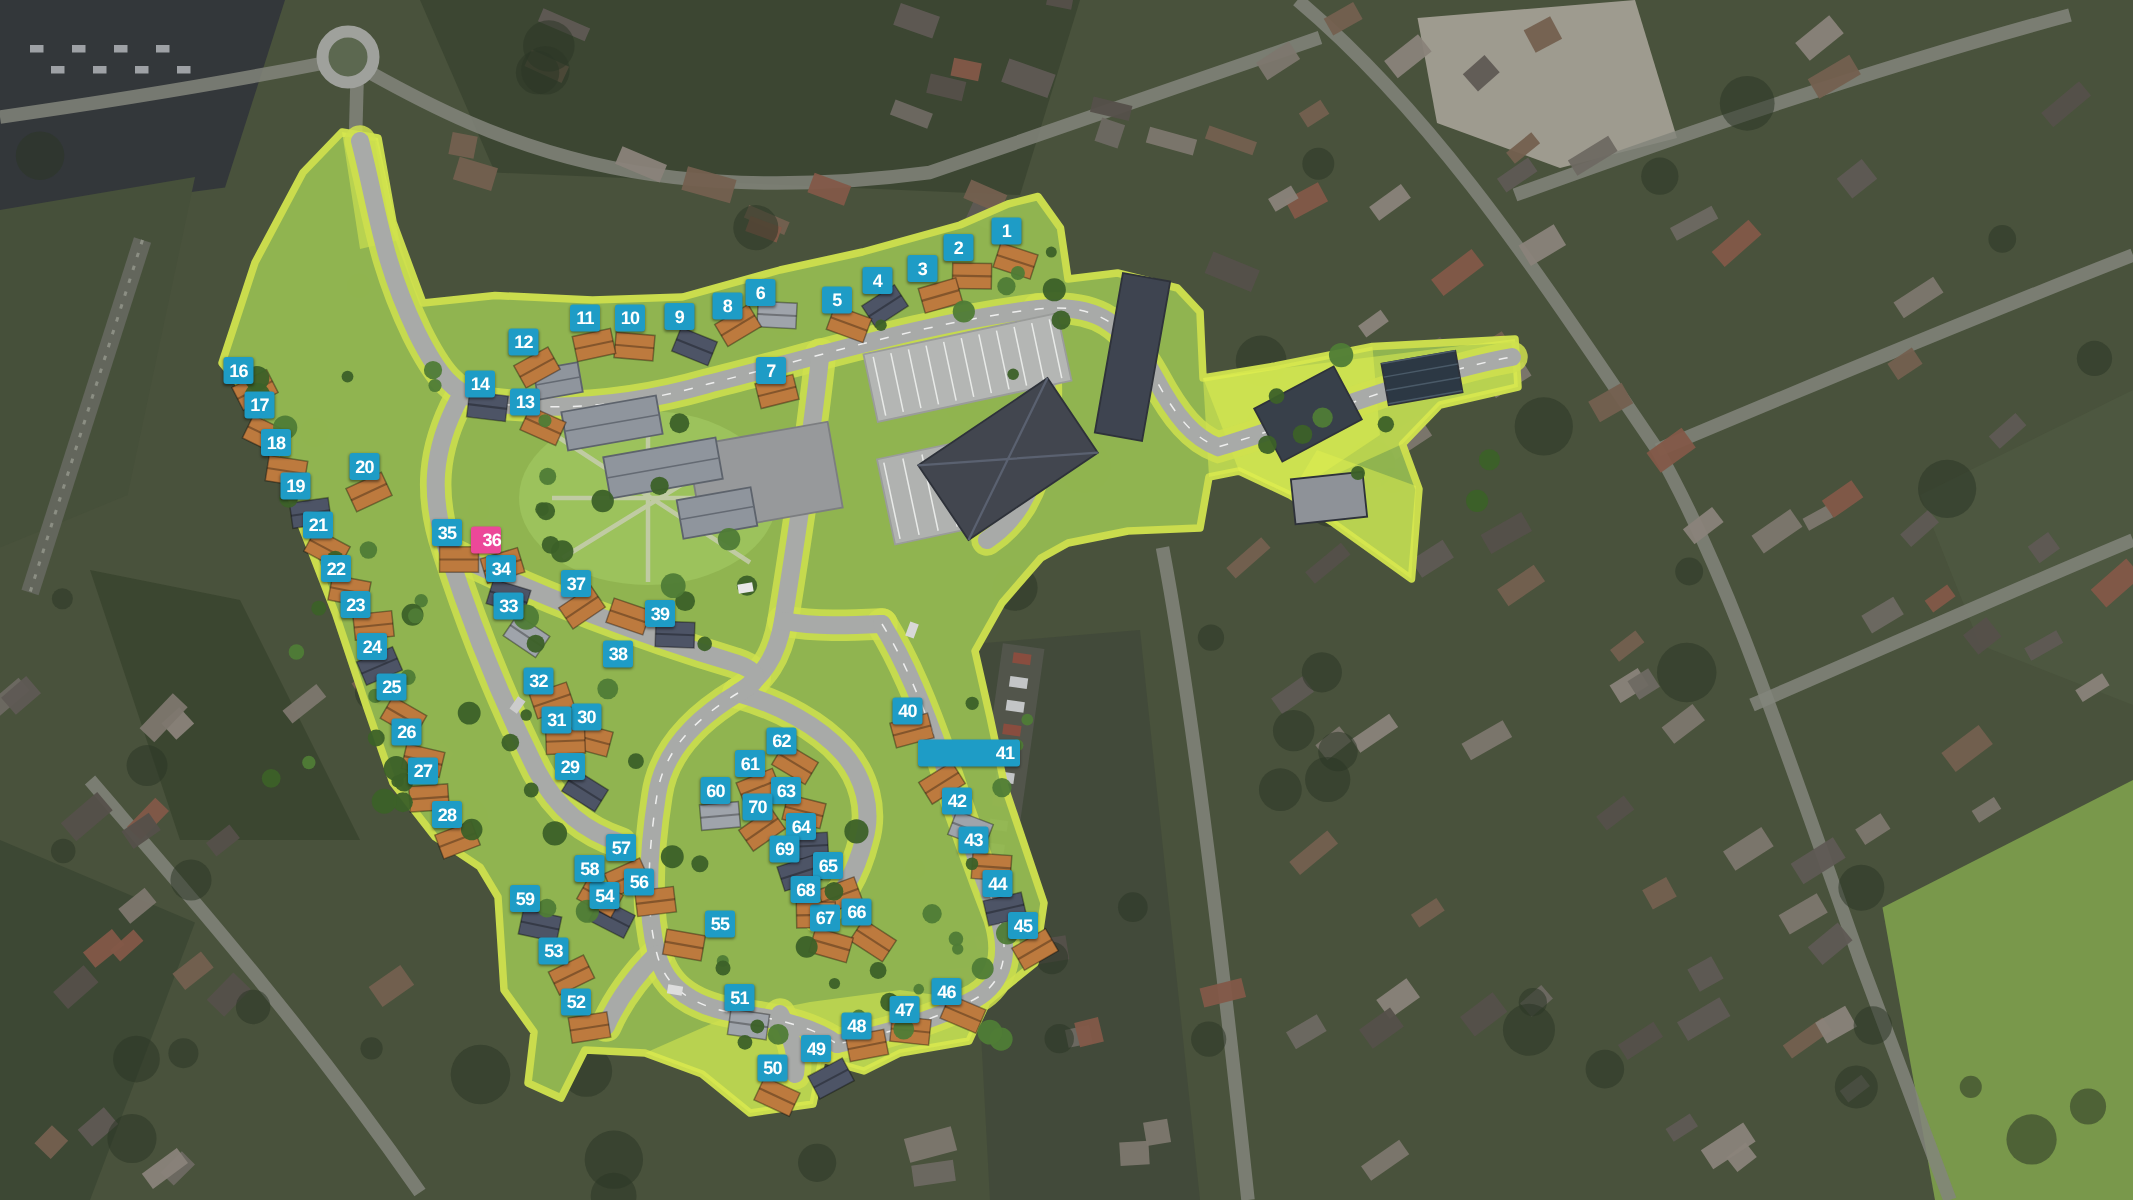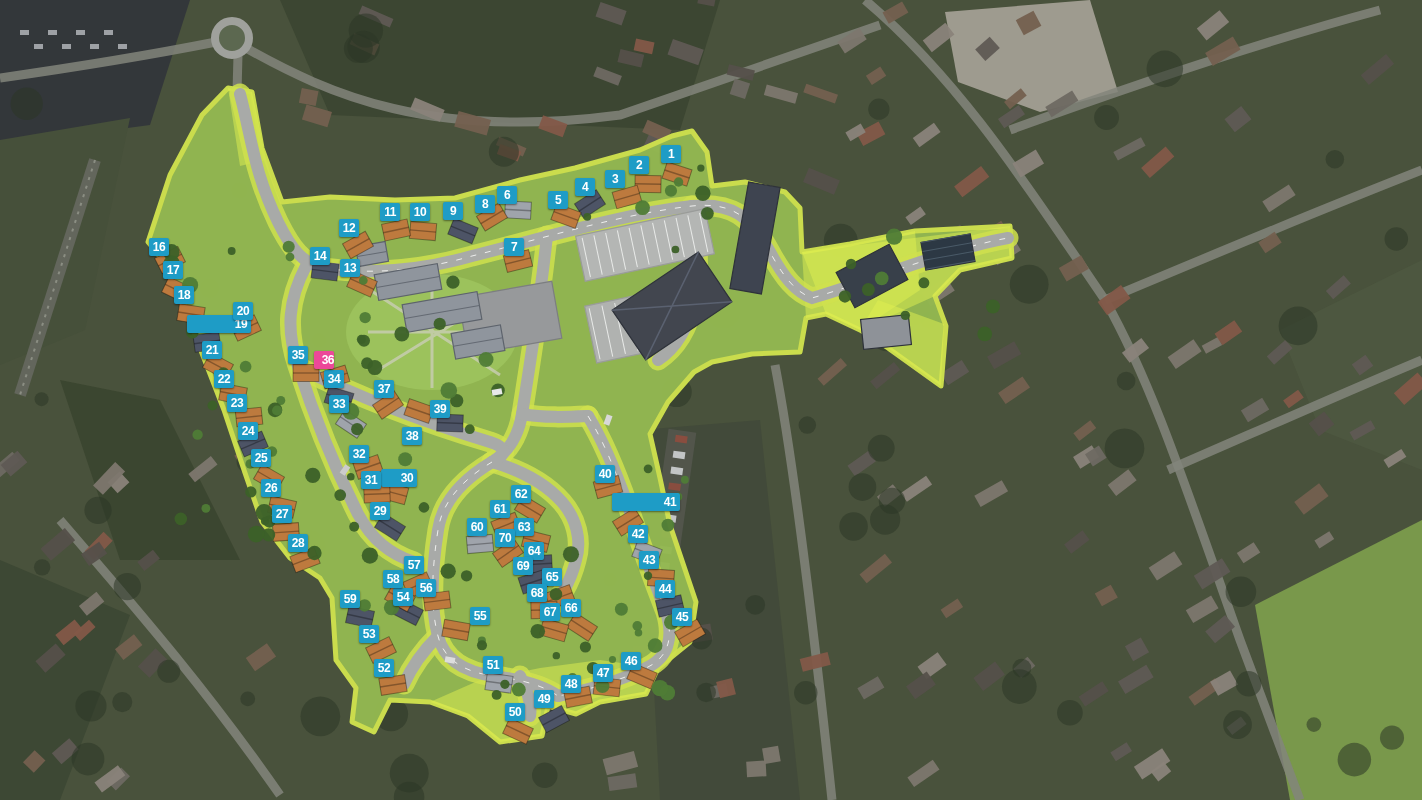--- a/index.html
+++ b/index.html
@@ -753,32 +753,32 @@
       <div class="marker" style="left: 475px; top: 195px; background: rgb(30, 156, 198); color: rgb(255, 255, 255);">8</div>
       <div class="marker" style="left: 443px; top: 202px; background: rgb(30, 156, 198); color: rgb(255, 255, 255);">9</div>
       <div class="marker" style="left: 410px; top: 203px; background: rgb(30, 156, 198); color: rgb(255, 255, 255);">10</div>
       <div class="marker" style="left: 380px; top: 203px; background: rgb(30, 156, 198); color: rgb(255, 255, 255);">11</div>
       <div class="marker" style="left: 339px; top: 219px; background: rgb(30, 156, 198); color: rgb(255, 255, 255);">12</div>
       <div class="marker" style="left: 340px; top: 259px; background: rgb(30, 156, 198); color: rgb(255, 255, 255);">13</div>
       <div class="marker" style="left: 310px; top: 247px; background: rgb(30, 156, 198); color: rgb(255, 255, 255);">14</div>
       <div class="marker" style="left: 149px; top: 238px; background: rgb(30, 156, 198); color: rgb(255, 255, 255);">16</div>
       <div class="marker" style="left: 163px; top: 261px; background: rgb(30, 156, 198); color: rgb(255, 255, 255);">17</div>
       <div class="marker" style="left: 174px; top: 286px; background: rgb(30, 156, 198); color: rgb(255, 255, 255);">18</div>
-      <div class="marker" style="left: 187px; top: 315px; background: rgb(30, 156, 198); color: rgb(255, 255, 255); padding-left: 44px;">19</div>
+      <div class="marker" style="left: 187px; top: 315px; background: rgb(30, 156, 198); color: rgb(255, 255, 255);">19</div>
       <div class="marker" style="left: 233px; top: 302px; background: rgb(30, 156, 198); color: rgb(255, 255, 255);">20</div>
       <div class="marker" style="left: 202px; top: 341px; background: rgb(30, 156, 198); color: rgb(255, 255, 255);">21</div>
       <div class="marker" style="left: 214px; top: 370px; background: rgb(30, 156, 198); color: rgb(255, 255, 255);">22</div>
       <div class="marker" style="left: 227px; top: 394px; background: rgb(30, 156, 198); color: rgb(255, 255, 255);">23</div>
       <div class="marker" style="left: 238px; top: 422px; background: rgb(30, 156, 198); color: rgb(255, 255, 255);">24</div>
       <div class="marker" style="left: 251px; top: 449px; background: rgb(30, 156, 198); color: rgb(255, 255, 255);">25</div>
       <div class="marker" style="left: 261px; top: 479px; background: rgb(30, 156, 198); color: rgb(255, 255, 255);">26</div>
       <div class="marker" style="left: 272px; top: 505px; background: rgb(30, 156, 198); color: rgb(255, 255, 255);">27</div>
       <div class="marker" style="left: 288px; top: 534px; background: rgb(30, 156, 198); color: rgb(255, 255, 255);">28</div>
       <div class="marker" style="left: 370px; top: 502px; background: rgb(30, 156, 198); color: rgb(255, 255, 255);">29</div>
-      <div class="marker" style="left: 381px; top: 469px; background: rgb(30, 156, 198); color: rgb(255, 255, 255); padding-left: 16px;">30</div>
+      <div class="marker" style="left: 381px; top: 469px; background: rgb(30, 156, 198); color: rgb(255, 255, 255);">30</div>
       <div class="marker" style="left: 361px; top: 471px; background: rgb(30, 156, 198); color: rgb(255, 255, 255);">31</div>
       <div class="marker" style="left: 349px; top: 445px; background: rgb(30, 156, 198); color: rgb(255, 255, 255);">32</div>
       <div class="marker" style="left: 329px; top: 395px; background: rgb(30, 156, 198); color: rgb(255, 255, 255);">33</div>
       <div class="marker" style="left: 324px; top: 370px; background: rgb(30, 156, 198); color: rgb(255, 255, 255);">34</div>
       <div class="marker" style="left: 288px; top: 346px; background: rgb(30, 156, 198); color: rgb(255, 255, 255);">35</div>
       <div class="marker" style="left: 314px; top: 351px; background: #ec4899; color: rgb(255, 255, 255); text-align: right;">36</div>
       <div class="marker" style="left: 374px; top: 380px; background: rgb(30, 156, 198); color: rgb(255, 255, 255);">37</div>
       <div class="marker" style="left: 402px; top: 387px; background: rgb(30, 156, 198); color: rgb(255, 255, 255); margin-top: 40px;">38</div>
       <div class="marker" style="left: 430px; top: 400px; background: rgb(30, 156, 198); color: rgb(255, 255, 255);">39</div>
       <div class="marker" style="left: 595px; top: 465px; background: rgb(30, 156, 198); color: rgb(255, 255, 255);">40</div>

